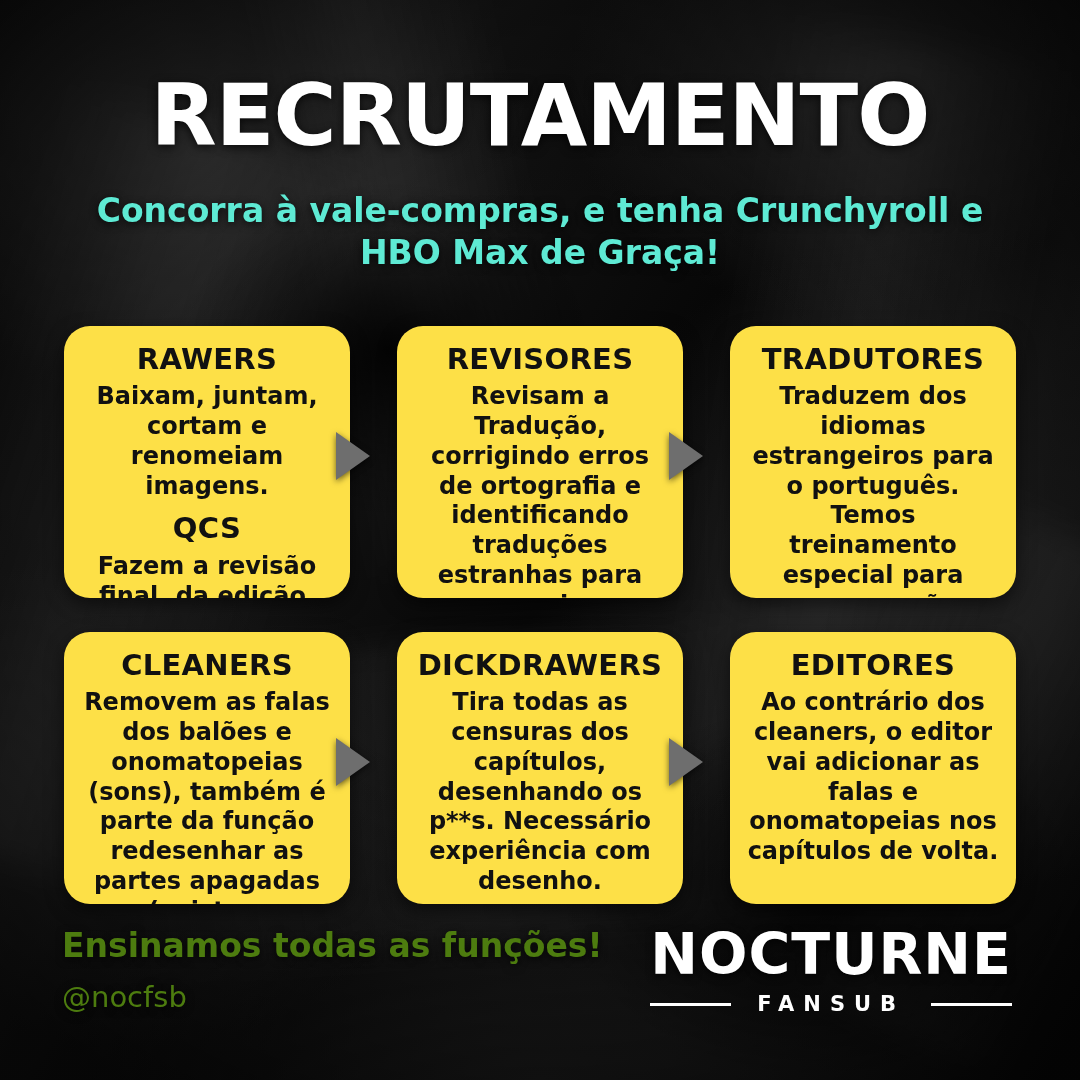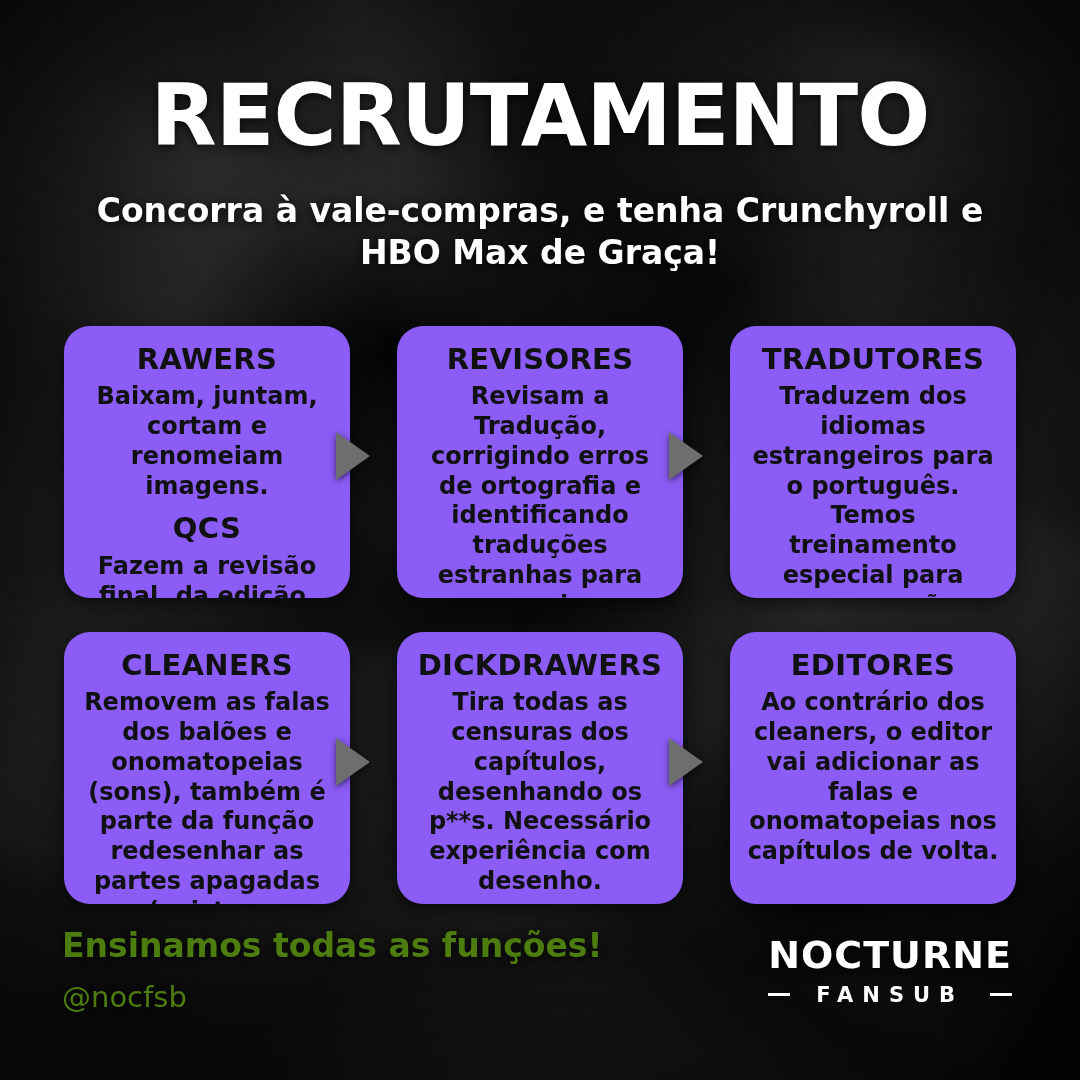--- a/index.html
+++ b/index.html
@@ -62,21 +62,21 @@
     color: #ffffff;
     font-weight: 800;
     font-size: 86px;
     letter-spacing: -1px;
     line-height: 1;
     padding-top: 72px;
     text-shadow: 0 2px 10px rgba(0,0,0,0.75);
   }
   .subhead {
     text-align: center;
-    color: #ffffff;
+    color: #5eead4;
     font-weight: 700;
     font-size: 33px;
     line-height: 1.28;
     margin-top: 32px;
     padding: 0 90px;
     text-shadow: 0 2px 8px rgba(0,0,0,0.75);
   }
 
   
   .grid {
@@ -85,21 +85,21 @@
     top: 326px;
     width: 952px;
     display: grid;
     grid-template-columns: repeat(3, 286px);
     grid-template-rows: 272px 272px;
     column-gap: 47px;
     row-gap: 34px;
   }
 
   .card {
-    background: #8b5cf6;
+    background: #fde047;
     border-radius: 26px;
     padding: 18px 16px 16px;
     text-align: center;
     color: #111111;
     display: flex;
     flex-direction: column;
     align-items: center;
     justify-content: flex-start;
     box-shadow: 0 6px 18px rgba(0,0,0,0.55);
     overflow: hidden;
@@ -161,21 +161,21 @@
     line-height: 1.1;
   }
 
   .brand {
     text-align: center;
     color: #ffffff;
     padding-right: 6px;
   }
   .brand-name {
     font-weight: 800;
-    font-size: 38px;
+    font-size: 57px;
     letter-spacing: 1px;
     line-height: 1;
     text-shadow: 0 2px 8px rgba(0,0,0,0.8);
   }
   .brand-sub-row {
     display: flex;
     align-items: center;
     gap: 26px;
     margin-top: 9px;
   }

